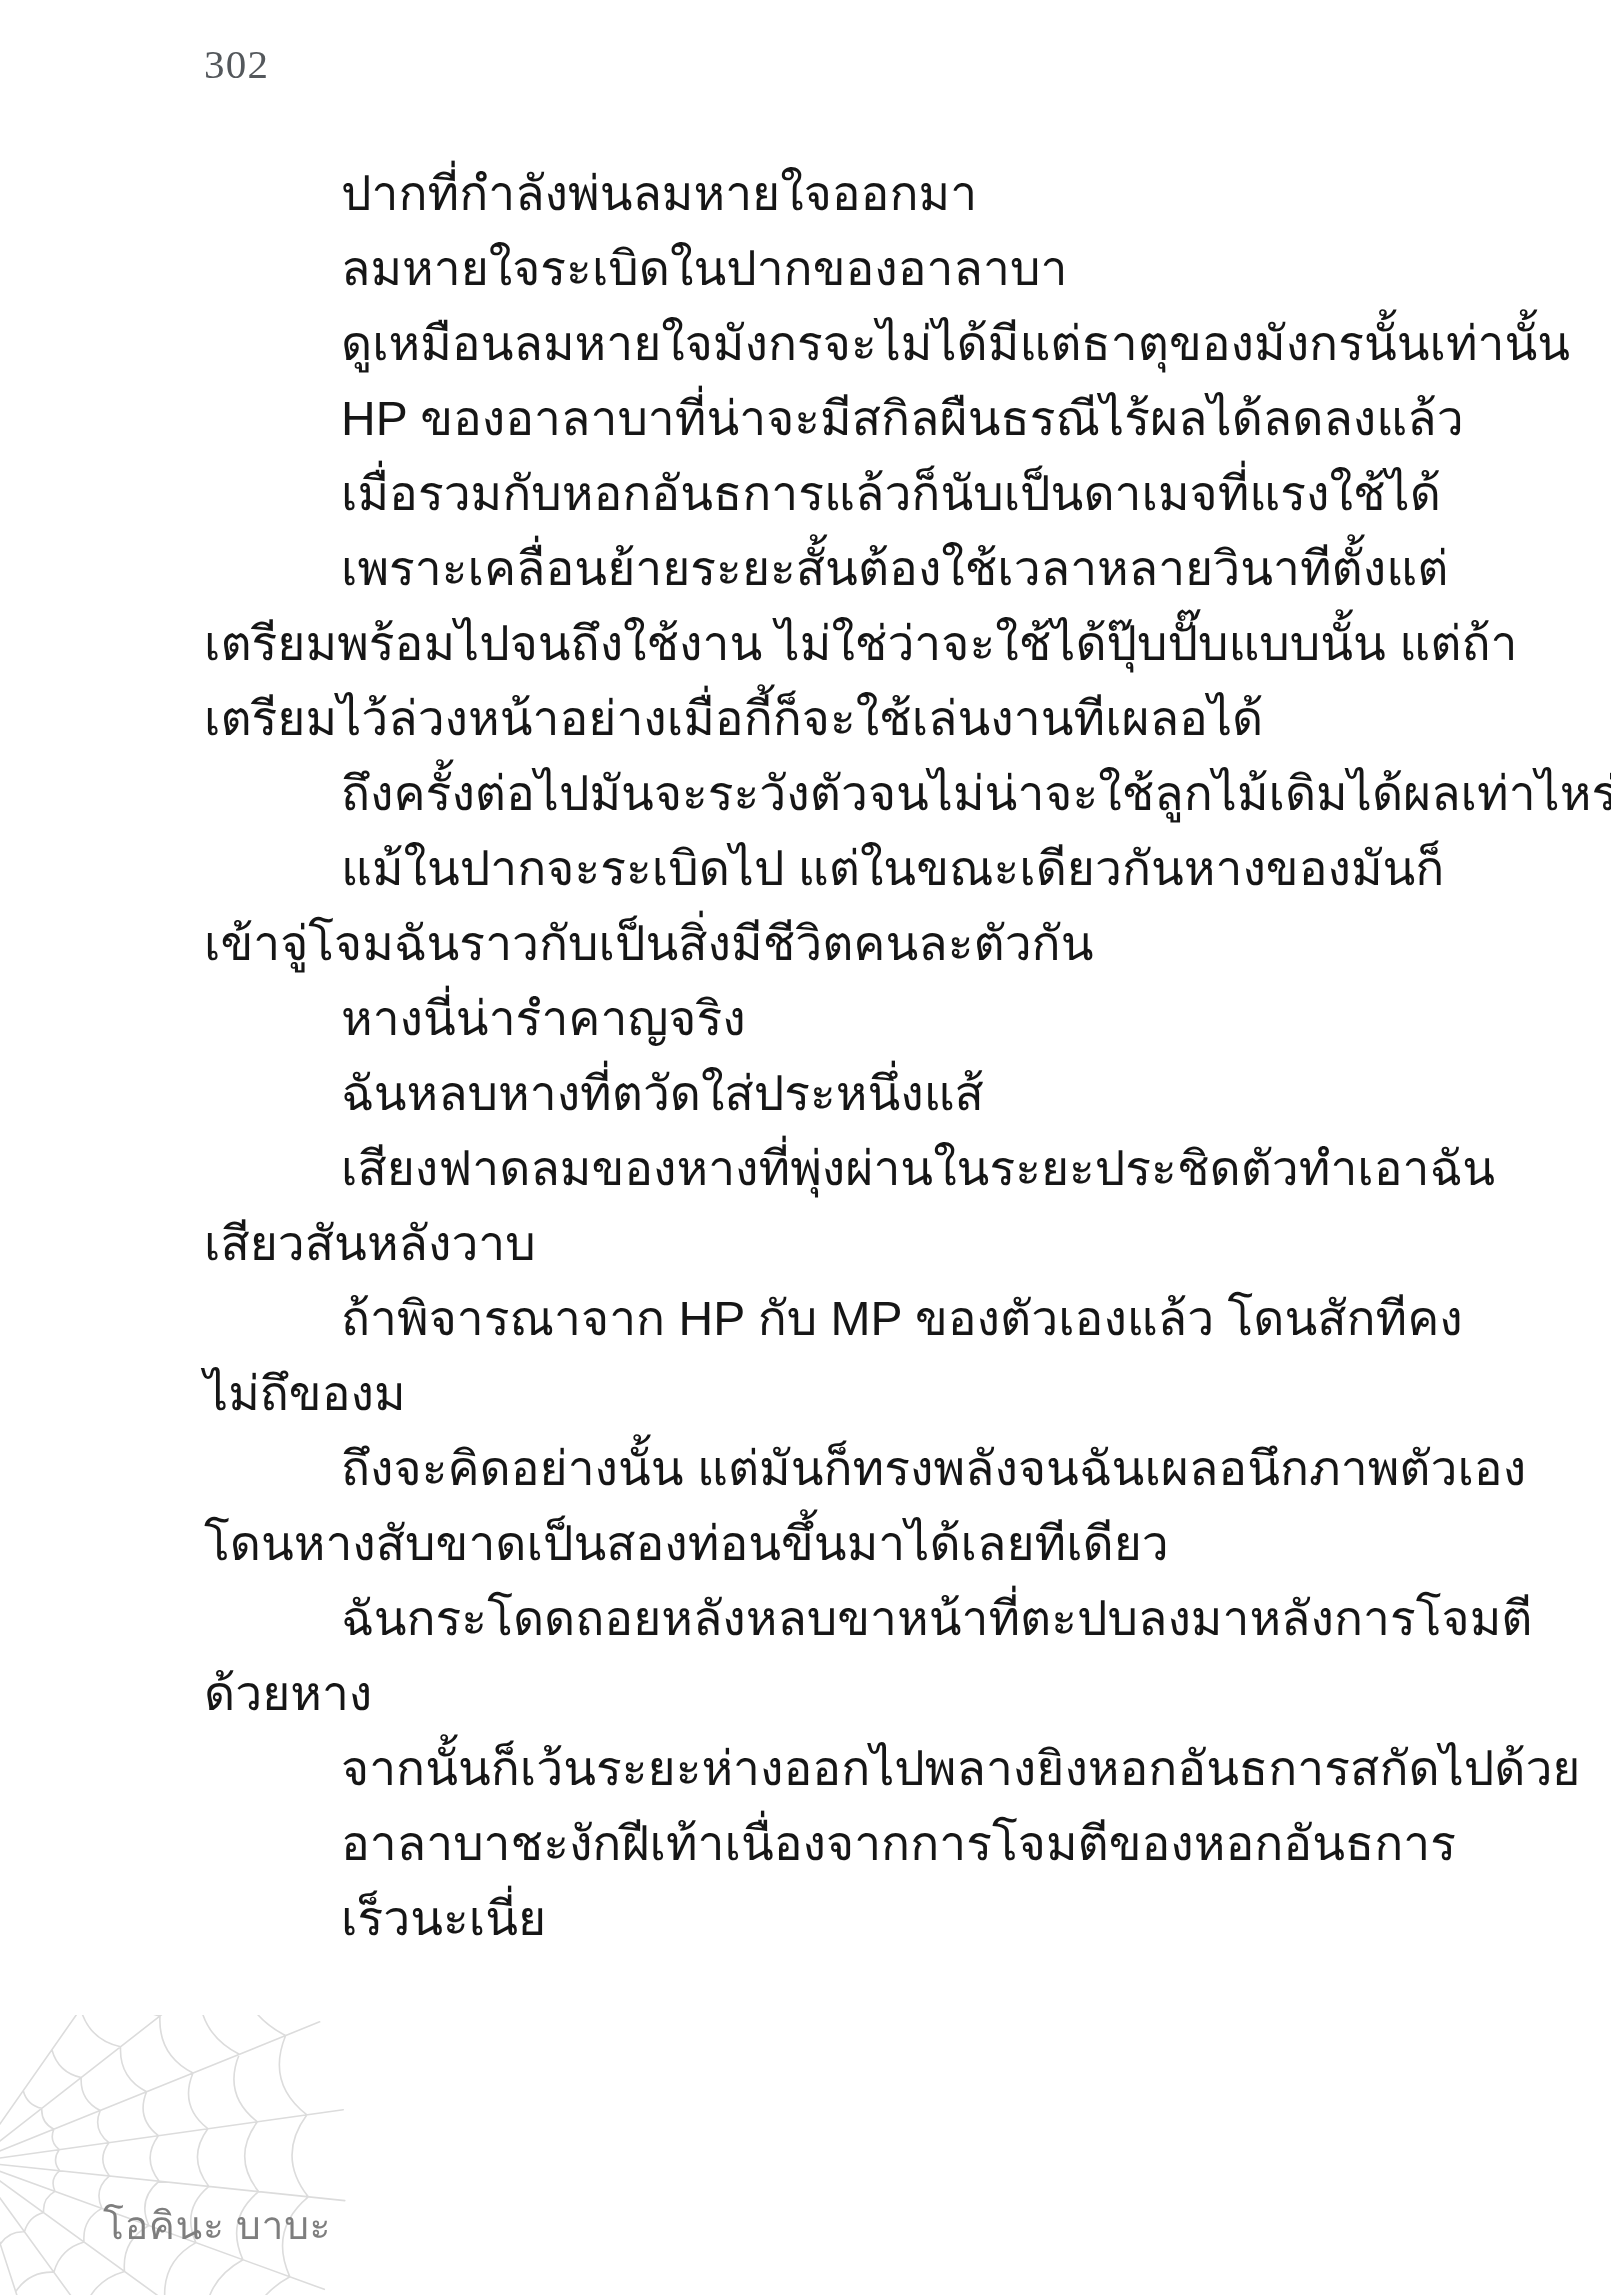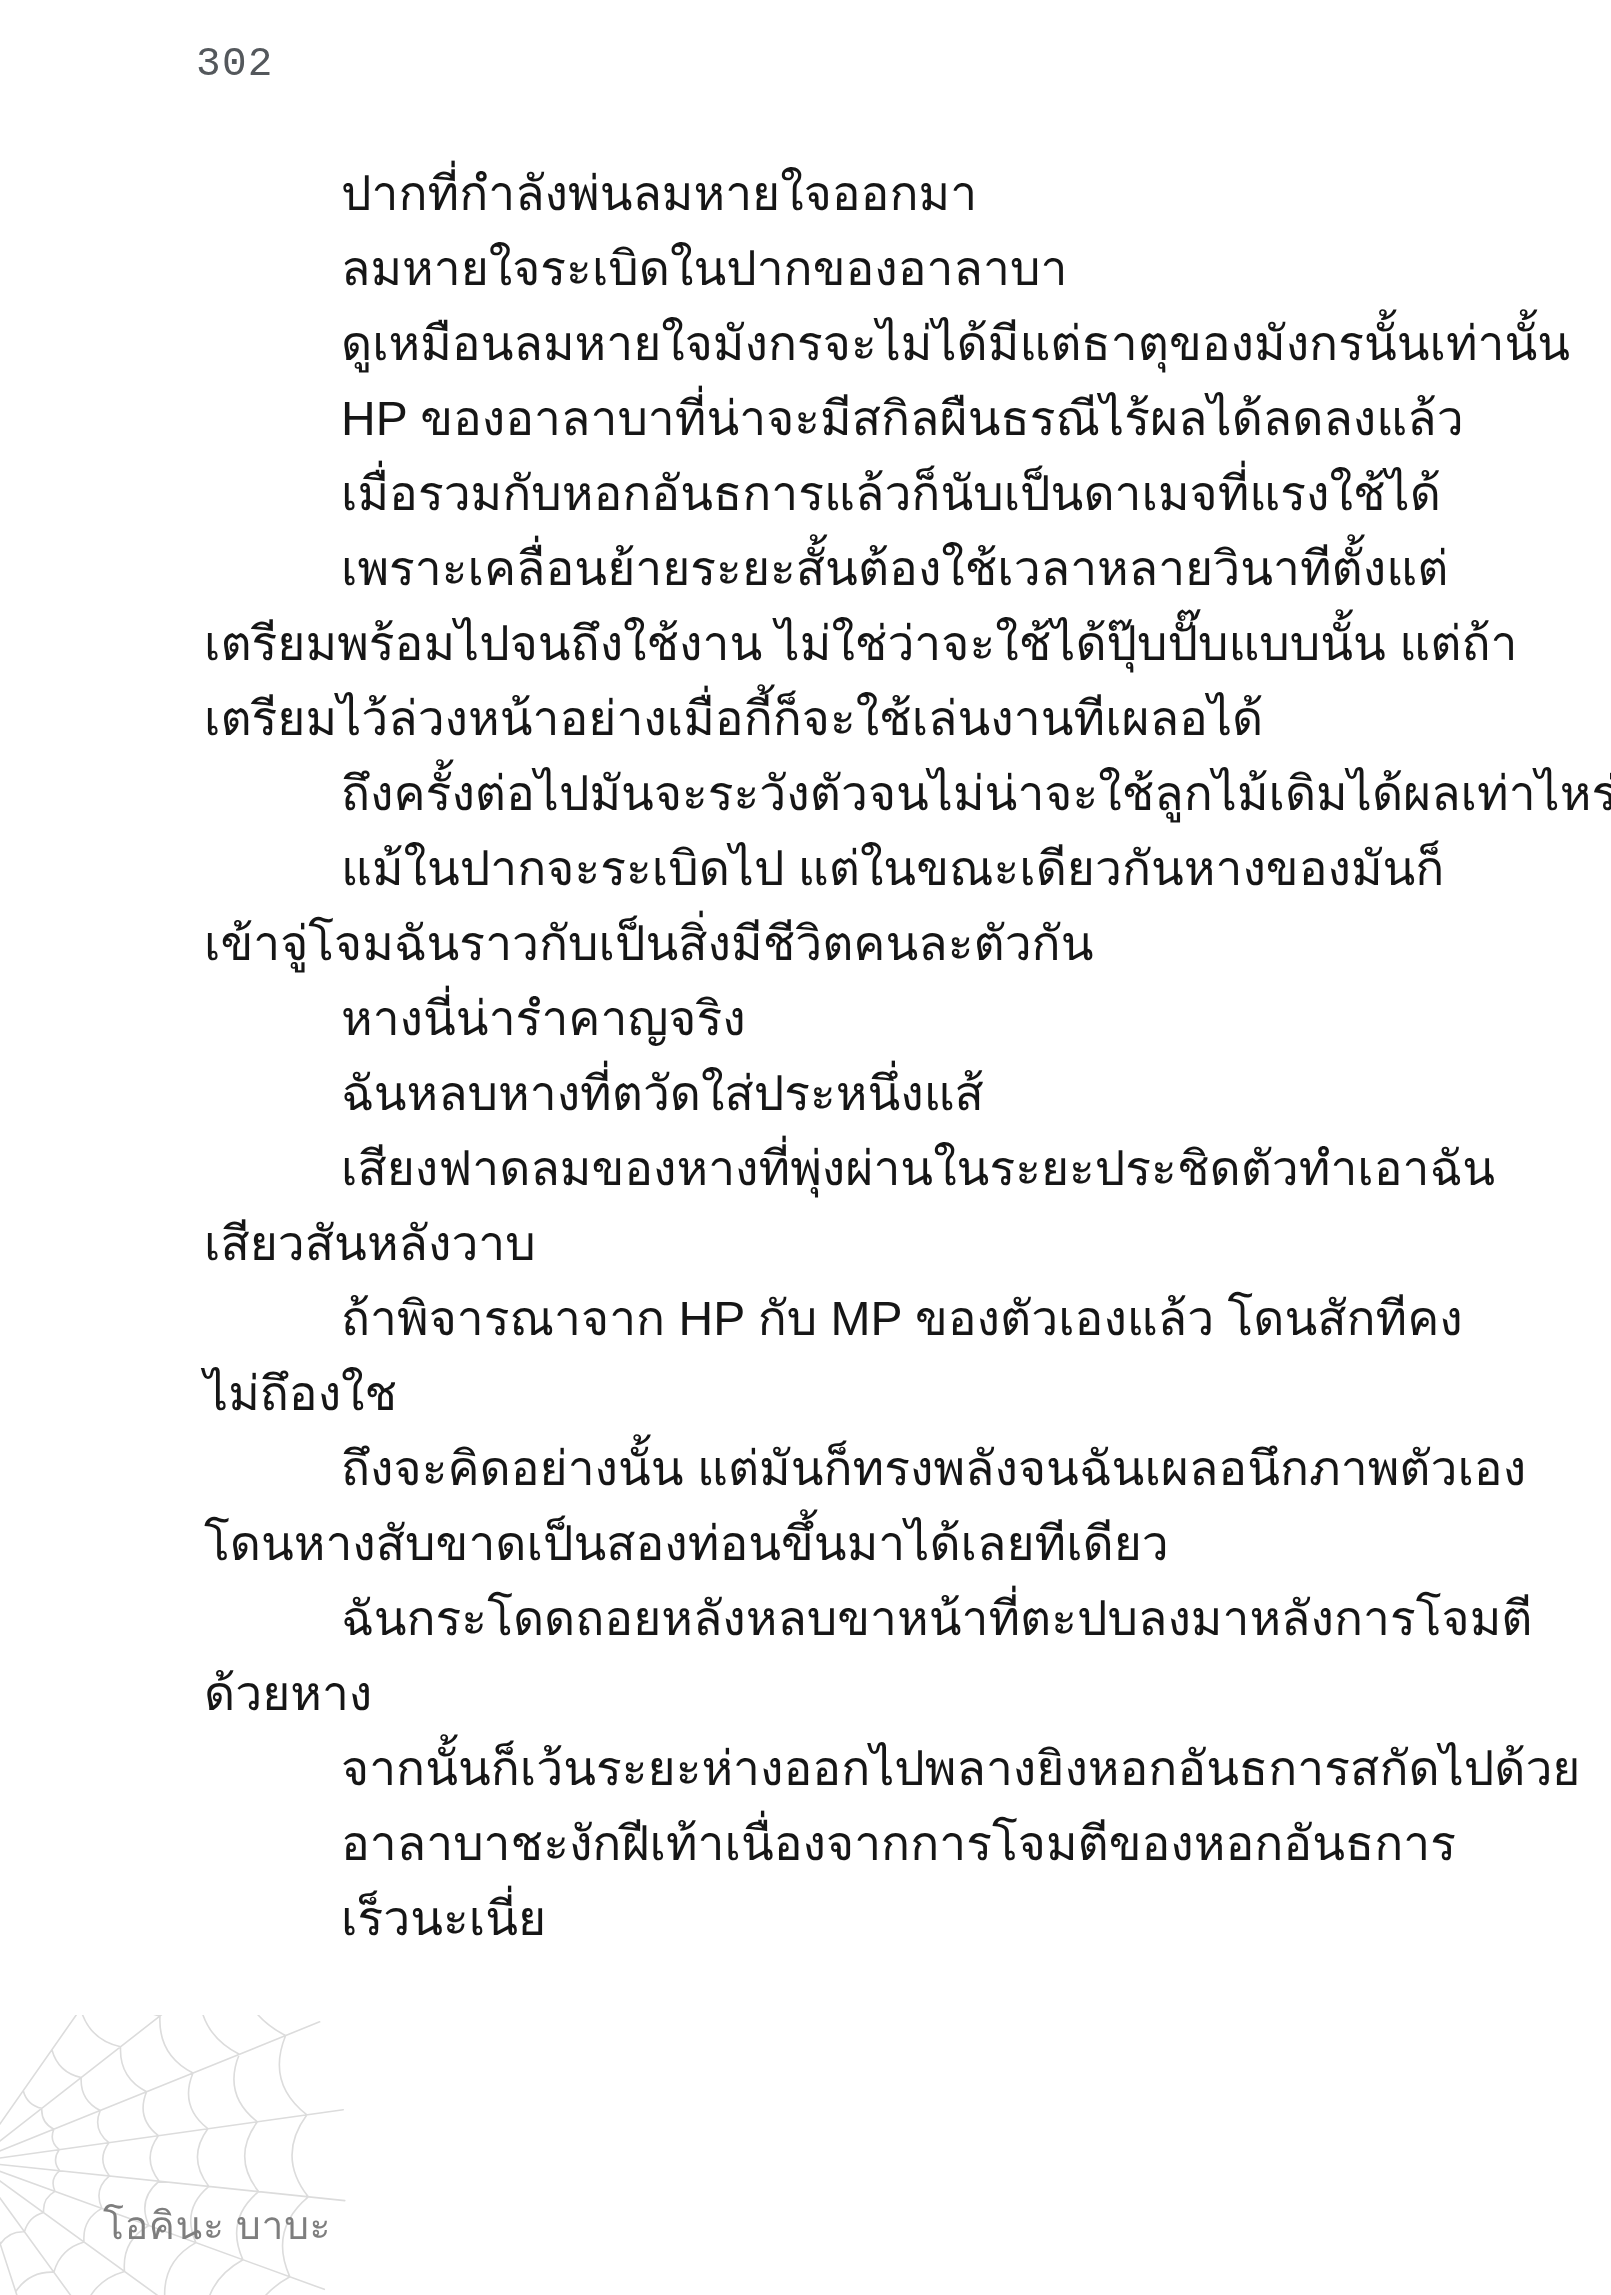--- a/index.html
+++ b/index.html
@@ -9,23 +9,23 @@
   body {
     width: 1612px;
     height: 2295px;
     position: relative;
     background: #ffffff;
     overflow: hidden;
     font-family: "Liberation Sans", "DejaVu Sans", sans-serif;
   }
   .page-number {
     position: absolute;
-    left: 196px;
+    left: 204px;
     top: 44px;
-    font-family: Liberation Mono, monospace;
+    font-family: Liberation Serif, serif;
     font-size: 41px;
     line-height: 41px;
     letter-spacing: 1.3px;
     color: #54585c;
     white-space: nowrap;
   }
   .body-text {
     position: absolute;
     left: 0;
     top: 156px;
@@ -81,21 +81,21 @@
       <div class="line">เตรียมพร้อมไปจนถึงใช้งาน ไม่ใช่ว่าจะใช้ได้ปุ๊บปั๊บแบบนั้น แต่ถ้า</div>
       <div class="line">เตรียมไว้ล่วงหน้าอย่างเมื่อกี้ก็จะใช้เล่นงานทีเผลอได้</div>
       <div class="line indent">ถึงครั้งต่อไปมันจะระวังตัวจนไม่น่าจะใช้ลูกไม้เดิมได้ผลเท่าไหร่</div>
       <div class="line indent">แม้ในปากจะระเบิดไป แต่ในขณะเดียวกันหางของมันก็</div>
       <div class="line">เข้าจู่โจมฉันราวกับเป็นสิ่งมีชีวิตคนละตัวกัน</div>
       <div class="line indent">หางนี่น่ารำคาญจริง</div>
       <div class="line indent">ฉันหลบหางที่ตวัดใส่ประหนึ่งแส้</div>
       <div class="line indent">เสียงฟาดลมของหางที่พุ่งผ่านในระยะประชิดตัวทำเอาฉัน</div>
       <div class="line">เสียวสันหลังวาบ</div>
       <div class="line indent">ถ้าพิจารณาจาก HP กับ MP ของตัวเองแล้ว โดนสักทีคง</div>
-      <div class="line">ไม่ถึองใช</div>
+      <div class="line">ไม่ถึของม</div>
       <div class="line indent">ถึงจะคิดอย่างนั้น แต่มันก็ทรงพลังจนฉันเผลอนึกภาพตัวเอง</div>
       <div class="line">โดนหางสับขาดเป็นสองท่อนขึ้นมาได้เลยทีเดียว</div>
       <div class="line indent">ฉันกระโดดถอยหลังหลบขาหน้าที่ตะปบลงมาหลังการโจมตี</div>
       <div class="line">ด้วยหาง</div>
       <div class="line indent">จากนั้นก็เว้นระยะห่างออกไปพลางยิงหอกอันธการสกัดไปด้วย</div>
       <div class="line indent">อาลาบาชะงักฝีเท้าเนื่องจากการโจมตีของหอกอันธการ</div>
       <div class="line indent">เร็วนะเนี่ย</div>
     </div>
 
   <svg class="web" viewBox="0 0 520 420">

